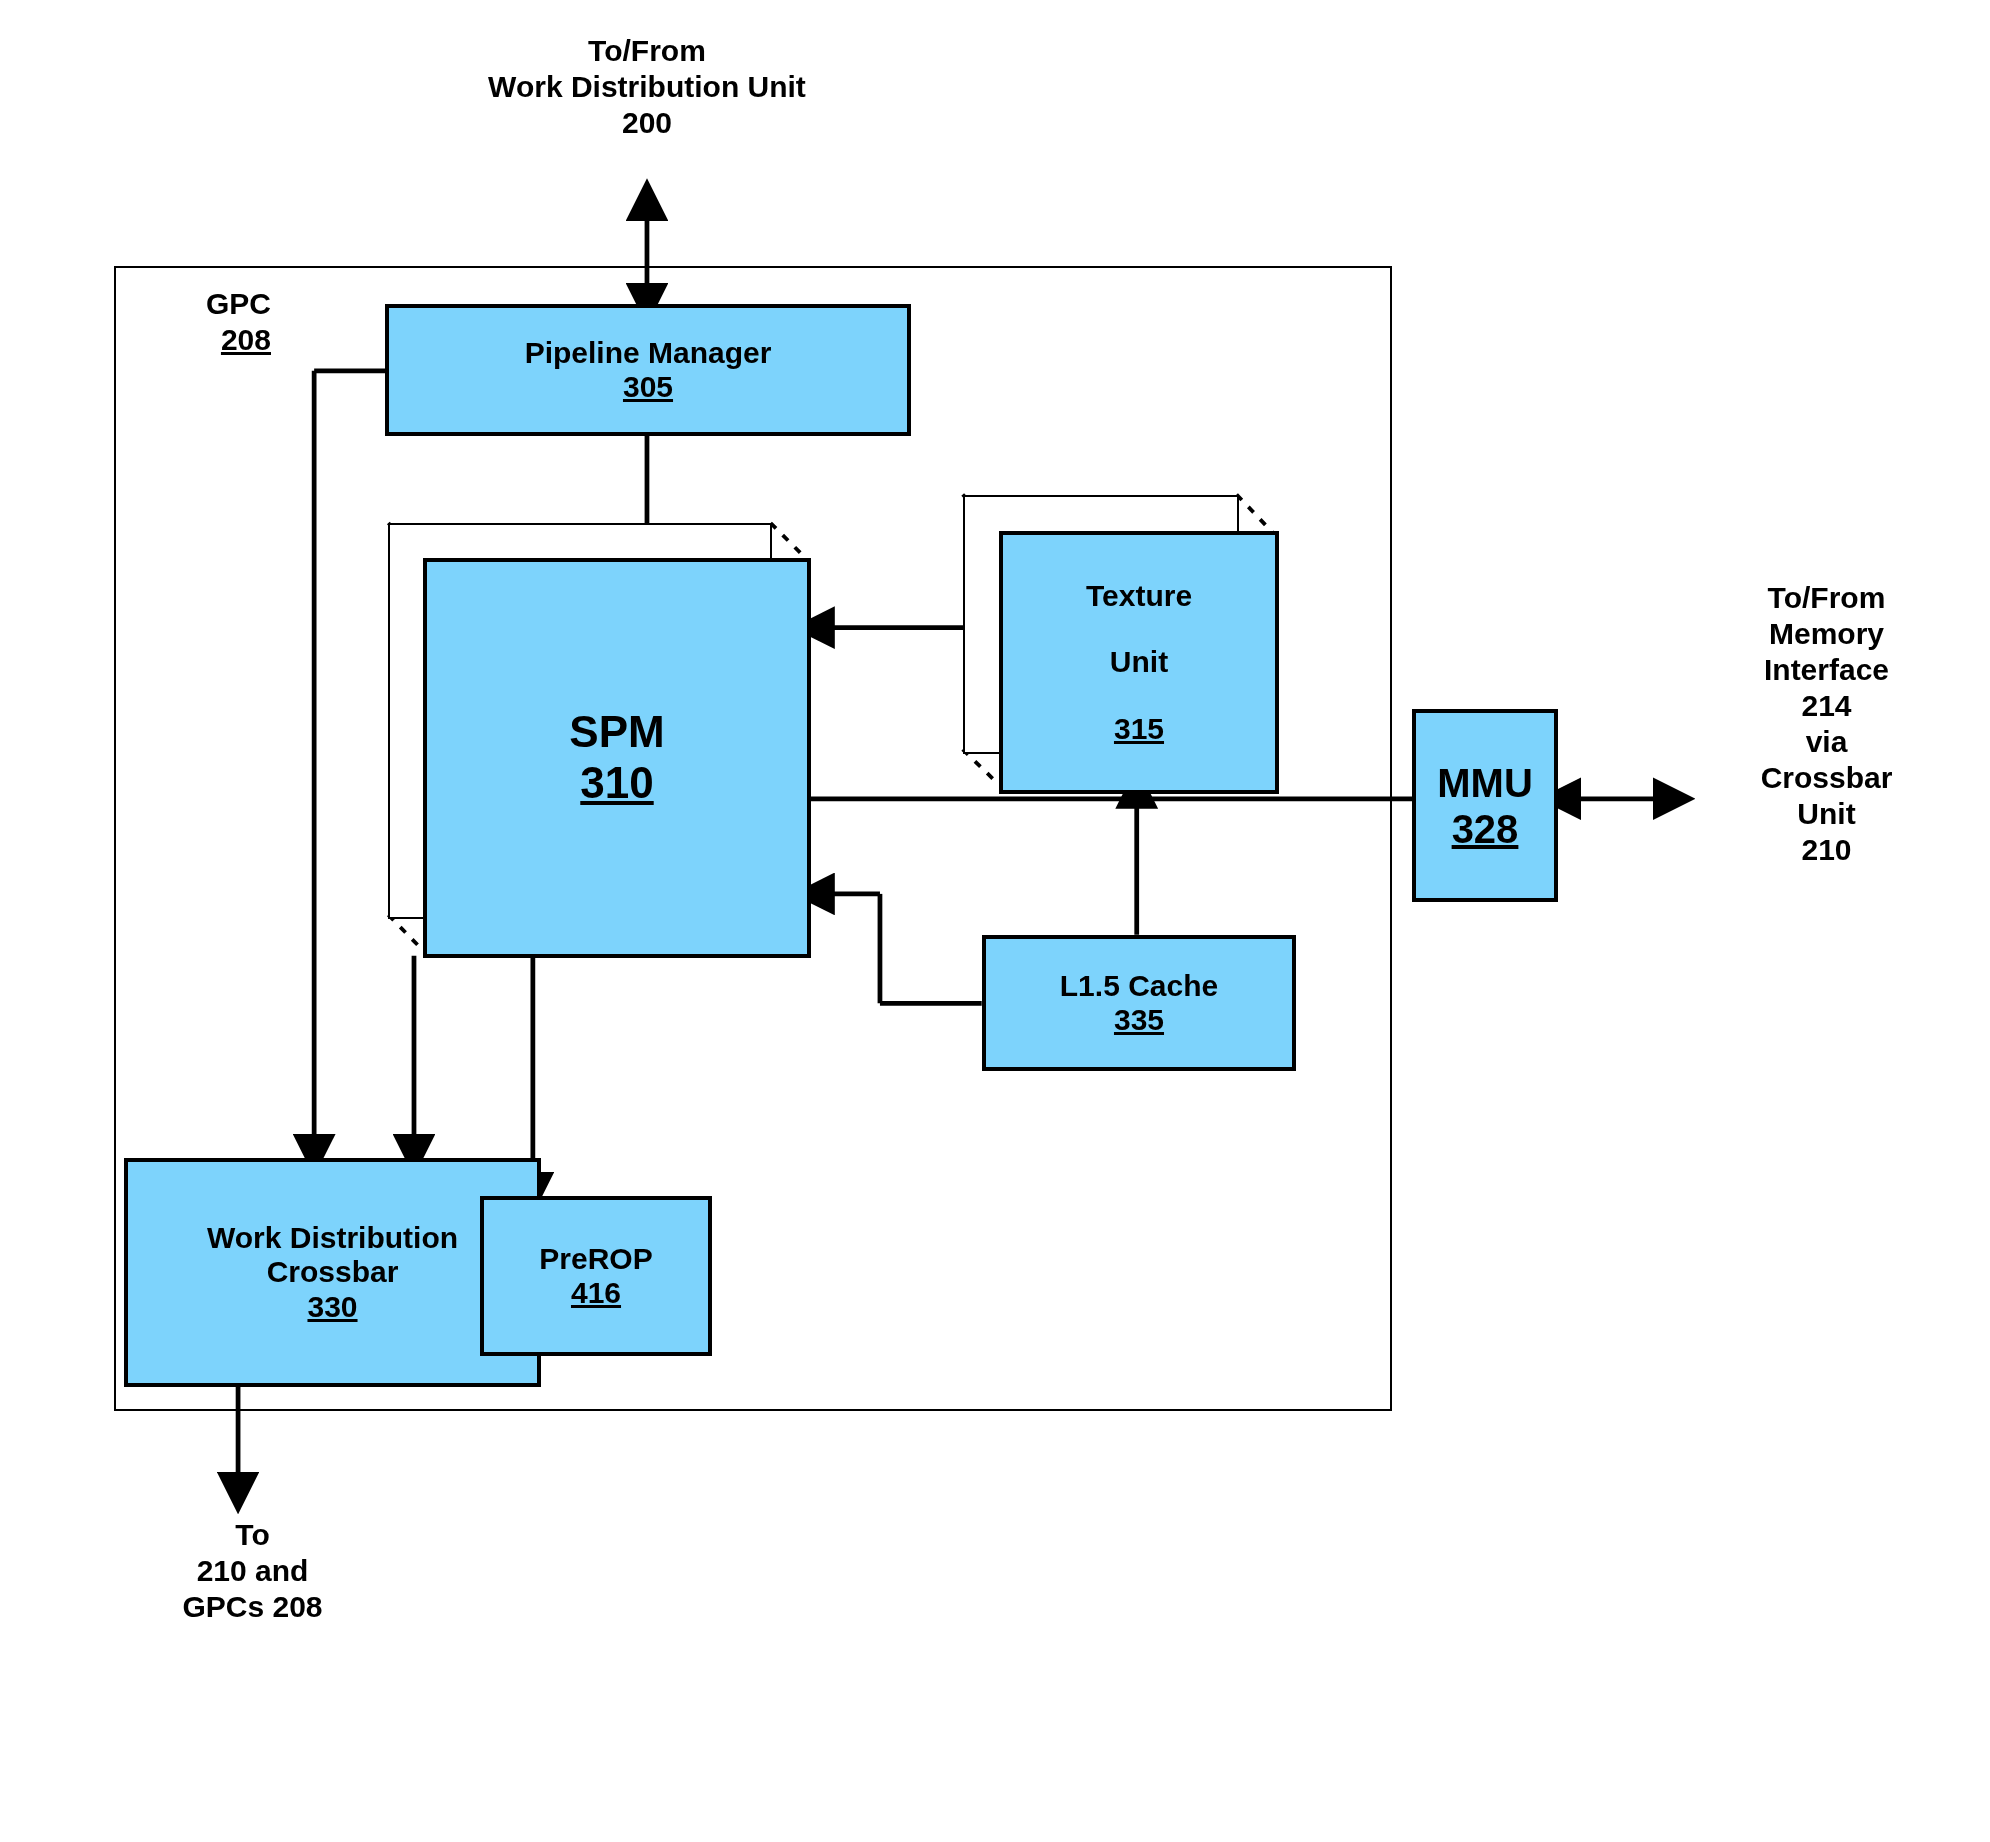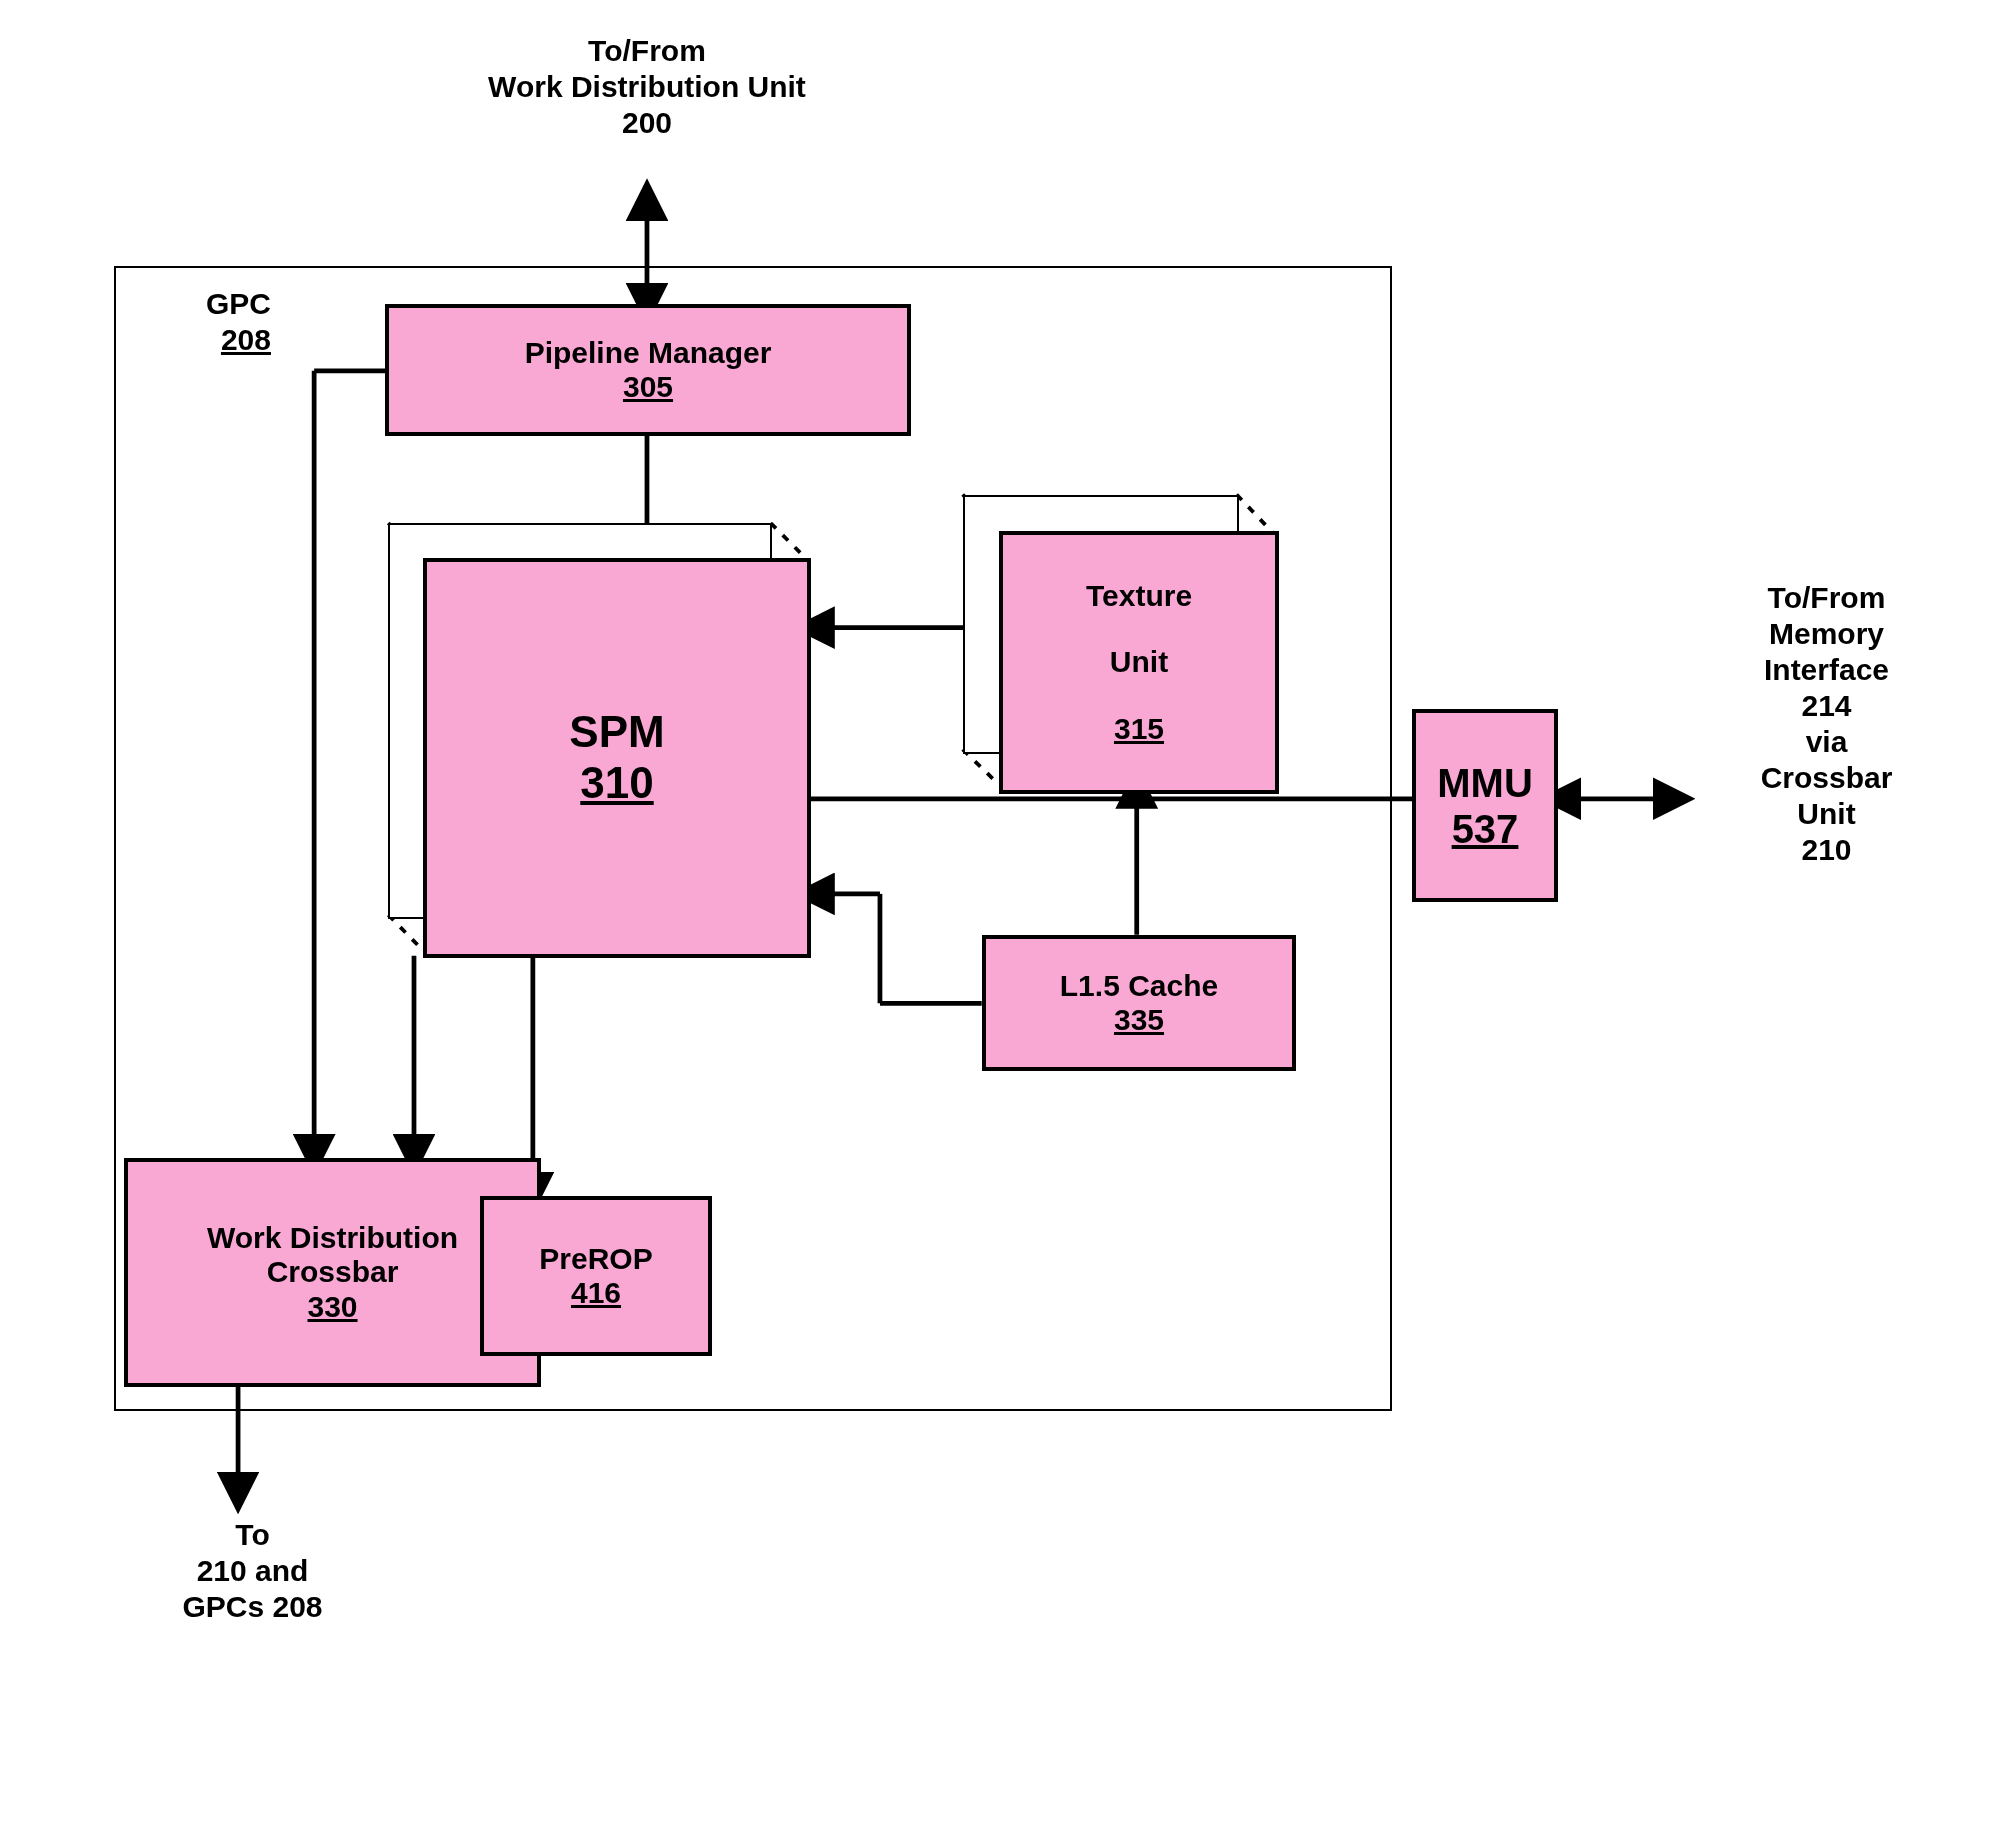--- a/index.html
+++ b/index.html
@@ -17,21 +17,21 @@
   .label {
     position: absolute;
     font-weight: bold;
     text-align: center;
     line-height: 1.2;
     color: #000;
   }
   .box {
     position: absolute;
     border: 4.8px solid #000;
-    background: #f9a8d4;
+    background: #7dd3fc;
     text-align: center;
     display: flex;
     flex-direction: column;
     align-items: center;
     justify-content: center;
     font-weight: bold;
     line-height: 1.15;
   }
   .thinbox {
     position: absolute;
@@ -138,21 +138,21 @@
     <div class="num" data-name="texture-num">315</div>
   </div>
 
   <div class="box fs44" style="left:982px; top:935px; width:306px; height:128px;" data-name="l15-cache-box">
     <div data-name="l15-name">L1.5 Cache</div>
     <div class="num" data-name="l15-num">335</div>
   </div>
 
   <div class="box fs42" style="left:1412px; top:709px; width:138px; height:185px;" data-name="mmu-box">
     <div data-name="mmu-name">MMU</div>
-    <div class="num" data-name="mmu-num">537</div>
+    <div class="num" data-name="mmu-num">328</div>
   </div>
 
   <div class="box fs44" style="left:124px; top:1158px; width:409px; height:221px;" data-name="work-dist-crossbar-box">
     <div data-name="wdx-line1">Work Distribution</div>
     <div data-name="wdx-line2">Crossbar</div>
     <div class="num" data-name="wdx-num">330</div>
   </div>
 
   <div class="box fs44" style="left:594px; top:1196px; width:247px; height:152px;" data-name="prerop-box">
     <div data-name="prerop-name">PreROP</div>

